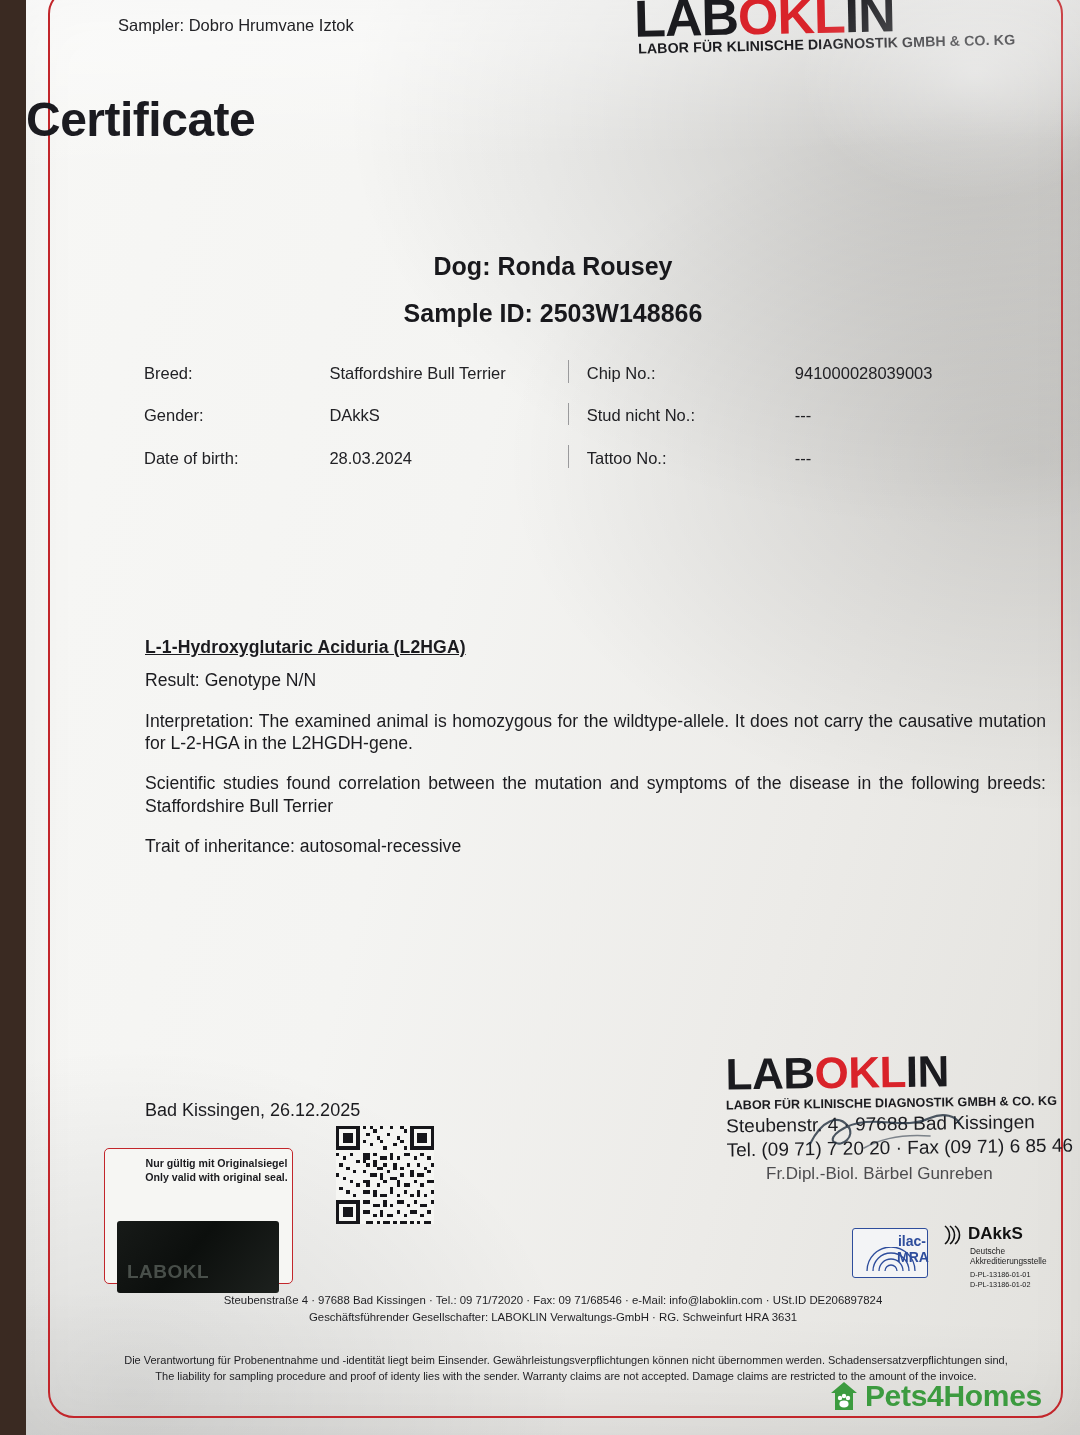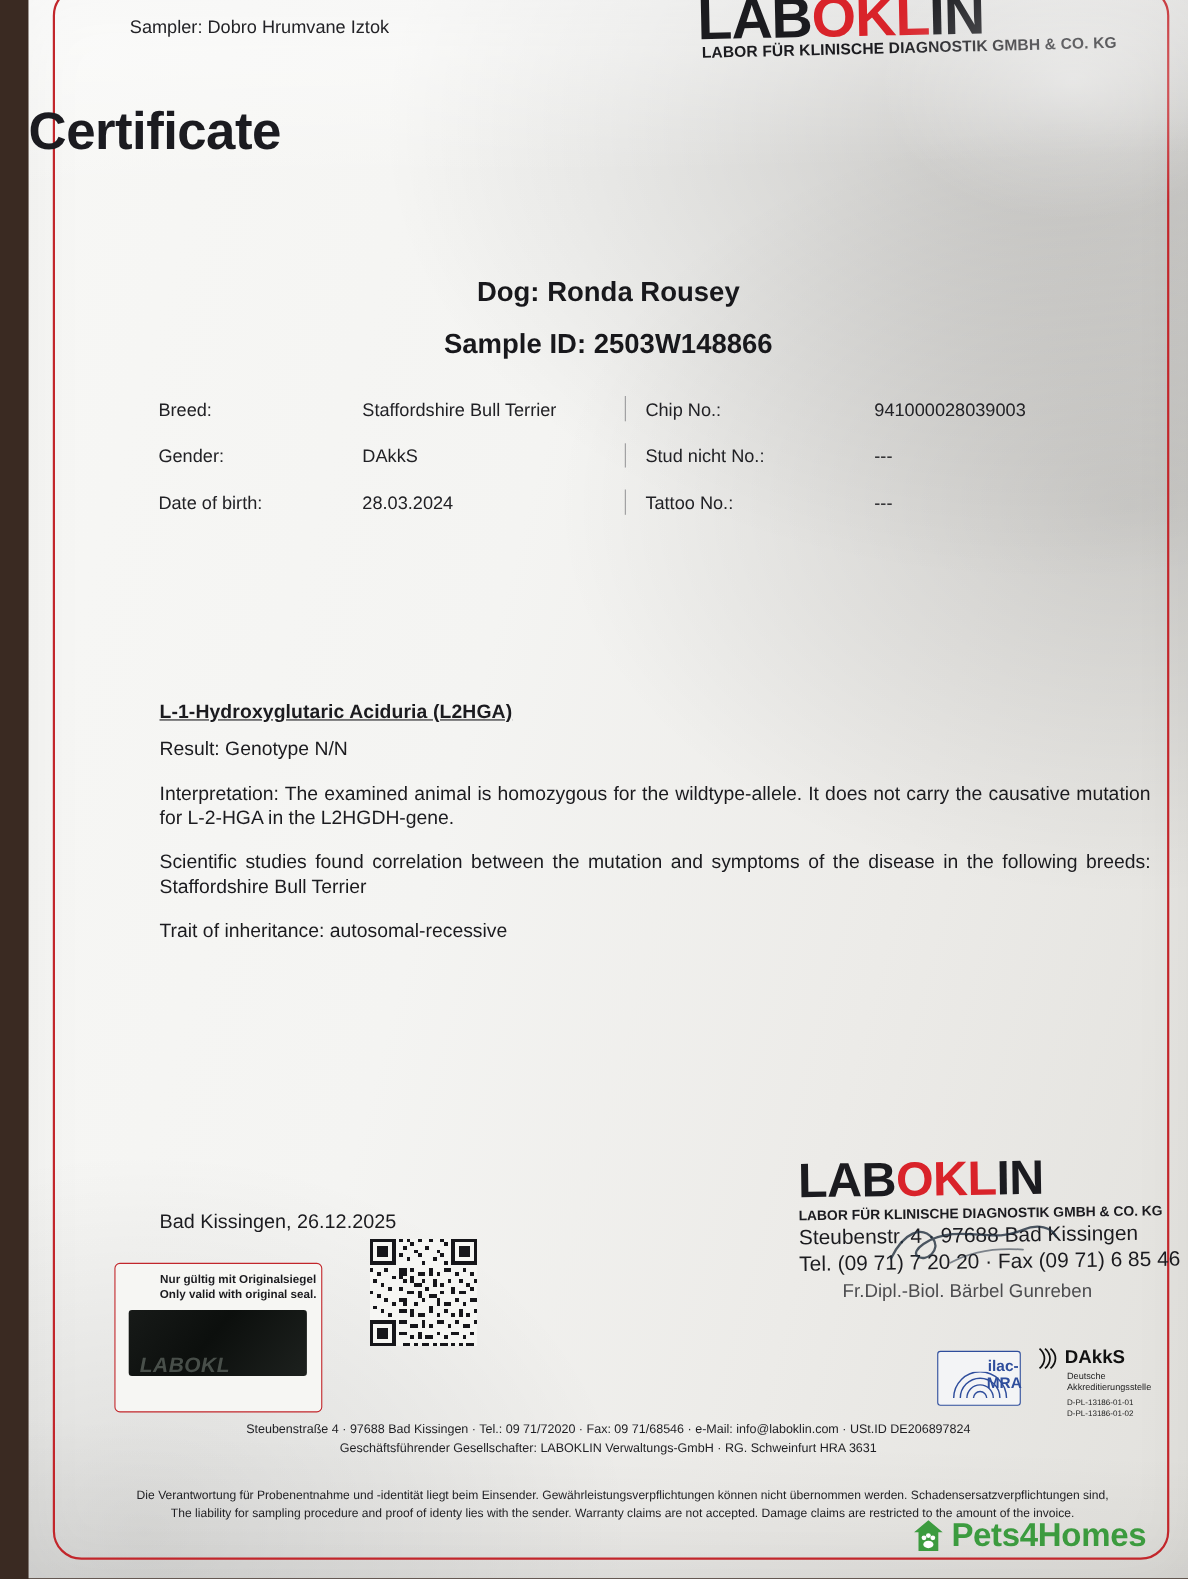--- a/index.html
+++ b/index.html
@@ -167,26 +167,25 @@
     border: 1.6px solid #c2262b; border-radius: 5px;
     box-sizing: border-box;
     background: #f6f6f3;
     padding-left: 36px;
   }
   #seal .cap {
     margin: 8px 0 0 0; text-align: center;
     font-size: 10.6px; font-weight: bold; color: #1b1b1f; line-height: 1.32;
   }
   #seal .holo {
-    position: absolute; left: 12px; top: 42px;
-    width: 162px; height: 60px;
+    position: absolute; left: 12px; top: 72px;
+    width: 162px; height: 72px;
     background: linear-gradient(130deg, #171a18 0%, #0c0f0d 45%, #1d211e 100%);
     border-radius: 3px;
     overflow: hidden;
-    font-style: italic;
   }
   #seal .holo span {
     position: absolute; left: 10px; top: 40px;
     font-size: 19px; font-weight: bold; color: rgba(120,130,122,0.55);
     letter-spacing: 0.5px;
   }
 
   
   #qr {
     position: absolute; left: 310px; top: 1126px;

